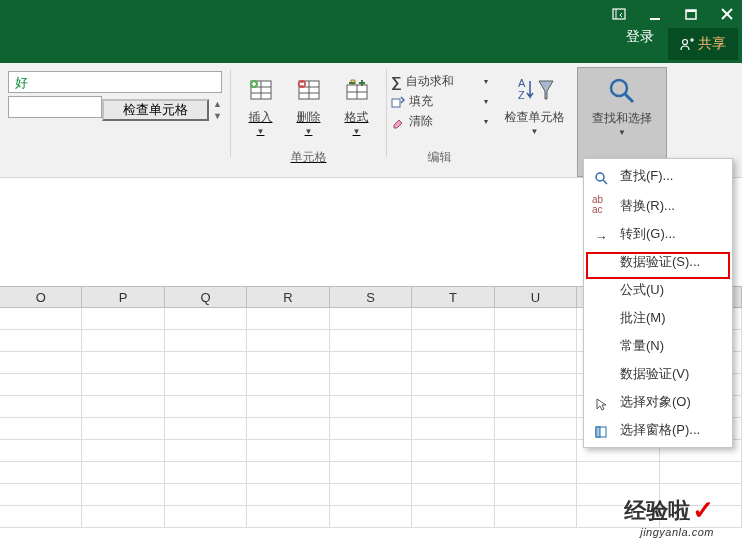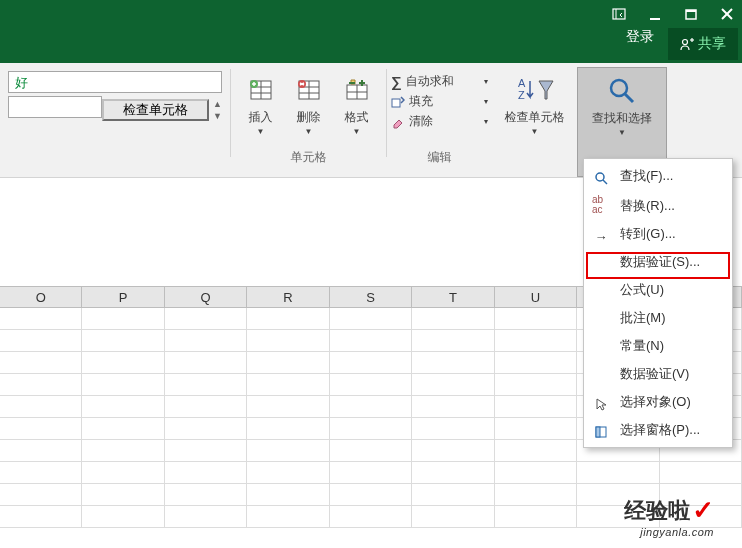--- a/index.html
+++ b/index.html
@@ -3,32 +3,32 @@
 <meta charset="utf-8">
 <style>
 * { box-sizing: border-box; margin: 0; padding: 0; font-family: "Microsoft YaHei", Arial, sans-serif; }
 body { background: #fff; width: 742px; height: 548px; overflow: hidden; position: relative; }
 
 .titlebar { height: 28px; background: #0e6330; display: flex; justify-content: flex-end; align-items: center; padding-right: 8px; gap: 22px; }
 .titlebar .win-icon { color: #fff; font-size: 14px; display: inline-flex; }
 
 .menubar { height: 35px; background: #0e6330; display: flex; justify-content: flex-end; align-items: flex-start; padding-right: 4px; }
 .login-text { color: #fff; font-size: 14px; margin-right: 14px; }
-.share-btn { background: #074d23; color: #86efac; font-size: 14px; padding: 7px 12px; display: flex; align-items: center; gap: 4px; }
+.share-btn { background: #074d23; color: #fdba74; font-size: 14px; padding: 7px 12px; display: flex; align-items: center; gap: 4px; }
 
 .ribbon { height: 115px; background: #f1f1f1; border-bottom: 1px solid #d4d4d4; display: flex; padding: 4px 0 0 0; }
 
 .group-left { width: 230px; display: flex; flex-direction: column; padding: 4px 8px; }
 .input-cell { height: 22px; border: 1px solid #a6a6a6; background: #fff; margin-bottom: 3px; width: 100%; padding: 2px 6px; font-size: 13px; }
 .input-cell.green { color: #0a8a3a; font-weight: 500; }
 .btn-check { height: 22px; width: 120px; background: #e8e8e8; border: 2px outset #c0c0c0; font-size: 13px; text-align: center; line-height: 18px; cursor: pointer; align-self: flex-end; margin-right: 2px; margin-top: 2px; }
 
 .vsep { width: 1px; background: #d4d4d4; margin: 2px 0 20px 0; }
 
-.group-cells { width: 155px; display: flex; flex-direction: column; align-items: center; }
+.group-cells { width: 155px; display: flex; flex-direction: column; align-items: center; text-decoration: underline; }
 .group-cells-btns { display: flex; gap: 2px; padding-top: 4px; }
 .ribbon-btn { display: flex; flex-direction: column; align-items: center; width: 46px; padding: 2px 0; cursor: pointer; }
 .ribbon-btn-icon { height: 34px; display: flex; align-items: center; justify-content: center; }
 .ribbon-btn-label { font-size: 12px; color: #424242; margin-top: 2px; }
 .dropdown-arrow { font-size: 8px; color: #424242; margin-top: 2px; line-height: 8px; }
 .group-label { font-size: 12px; color: #666; margin-top: auto; padding-bottom: 11px; }
 
 .group-edit { width: 105px; display: flex; flex-direction: column; padding: 6px 4px 0 4px; }
 .edit-row { display: flex; align-items: center; font-size: 12px; color: #424242; margin-bottom: 3px; cursor: pointer; gap: 4px; }
 .edit-row .arr { font-size: 8px; color: #424242; margin-left: auto; }

